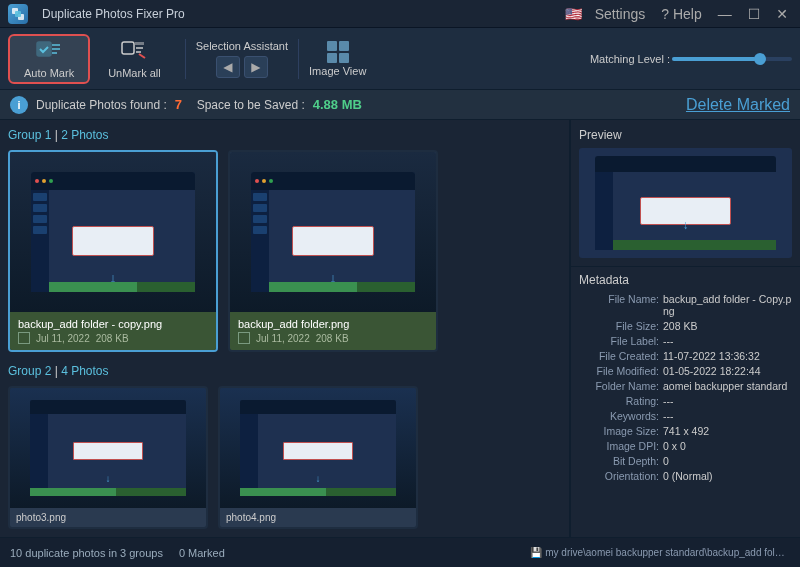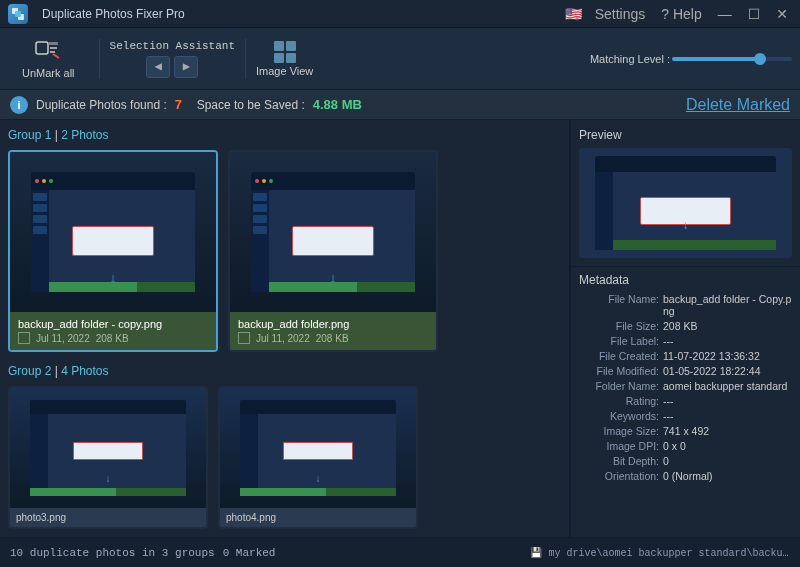--- a/index.html
+++ b/index.html
@@ -99,21 +99,20 @@
       width: 1px;
       height: 40px;
       background: #2e4060;
       margin: 0 6px;
     }
     .selection-assistant-area {
       display: flex;
       flex-direction: column;
       align-items: center;
       gap: 4px;
-      font-family: Liberation Mono, monospace;
     }
     .selection-label {
       font-size: 11px;
       color: #ccc;
     }
     .selection-arrows {
       display: flex;
       gap: 4px;
     }
     .arrow-btn {
@@ -499,23 +498,22 @@
       word-break: break-all;
     }
 
     
     .status-bar {
       height: 30px;
       background: #152030;
       display: flex;
       align-items: center;
       padding: 0 10px;
-      gap: 8px;
+      gap: 16px;
       border-top: 1px solid #0f1e2e;
-      font-family: Liberation Mono, monospace;
     }
     .status-item {
       color: #9aacbc;
       font-size: 11px;
     }
     .status-path {
       margin-left: auto;
       color: #8a9ab0;
       font-size: 10px;
       max-width: 260px;
@@ -565,20 +563,30 @@
     <span class="flag-icon">🇺🇸</span>
     <span class="title-btn">Settings</span>
     <span class="title-btn">? Help</span>
     <span class="title-btn">—</span>
     <span class="title-btn">☐</span>
     <span class="title-btn">✕</span>
   </div>
 </div>
 
 <div class="toolbar">
+  <div class="toolbar-btn active">
+    <div class="toolbar-btn-icon">
+      <svg width="28" height="22" viewBox="0 0 28 22">
+        <rect x="2" y="4" width="14" height="14" rx="2" fill="#5bc0de" opacity="0.3" stroke="#5bc0de" stroke-width="1.5"></rect>
+        <path d="M5 11 L8 14 L13 9" stroke="#5bc0de" stroke-width="2" fill="none"></path>
+        <path d="M17 7 L25 7 M17 11 L25 11 M17 15 L22 15" stroke="#5bc0de" stroke-width="1.5"></path>
+      </svg>
+    </div>
+    <span class="toolbar-btn-label">Auto Mark</span>
+  </div>
 
   <div class="toolbar-btn">
     <div class="toolbar-btn-icon white">
       <svg width="28" height="22" viewBox="0 0 28 22">
         <rect x="2" y="4" width="12" height="12" rx="2" fill="none" stroke="#ccc" stroke-width="1.5"></rect>
         <path d="M15 4 L24 4 L24 7 L15 7 Z" fill="#ccc" opacity="0.5"></path>
         <path d="M16 10 L23 10" stroke="#ccc" stroke-width="1.5"></path>
         <path d="M16 14 L21 14" stroke="#ccc" stroke-width="1.5"></path>
         <path d="M19 16 L25 20" stroke="#e05050" stroke-width="2"></path>
       </svg>

